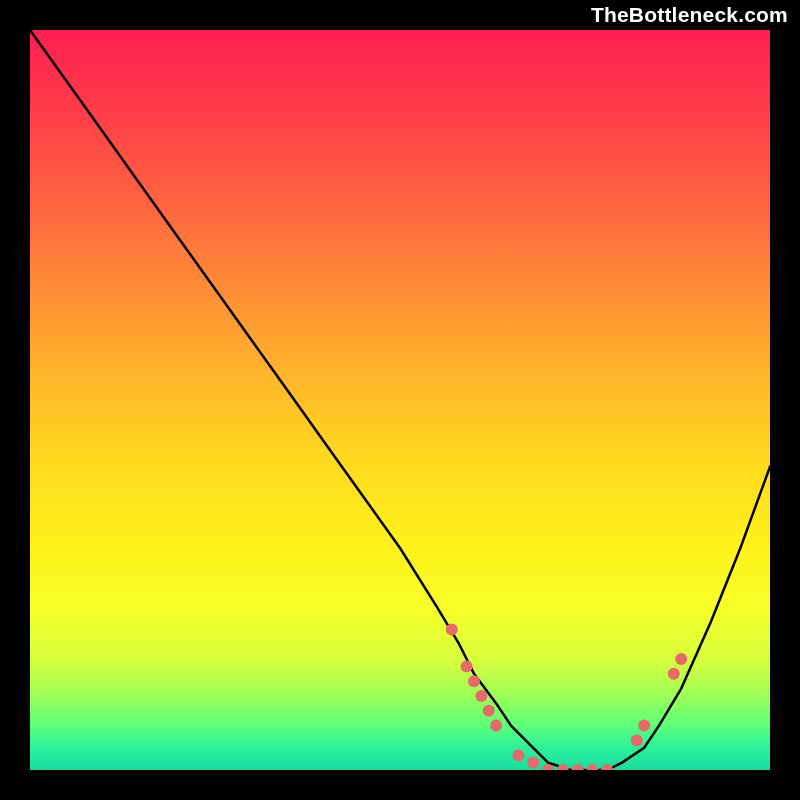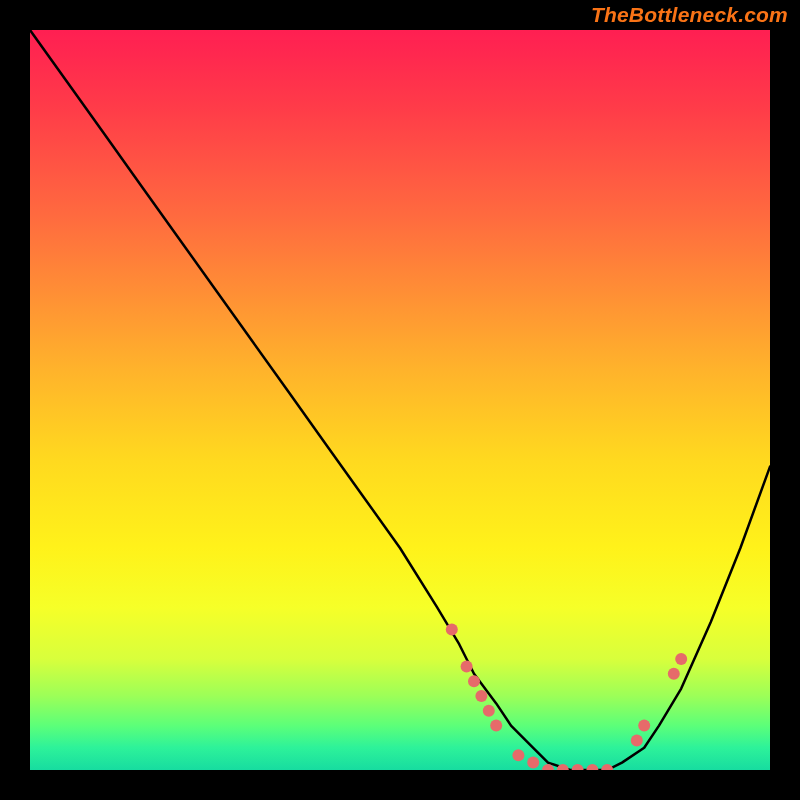--- a/index.html
+++ b/index.html
@@ -13,26 +13,25 @@
   }
   .stage {
     position: relative;
     width: 800px;
     height: 800px;
   }
   .watermark {
     position: absolute;
     top: 3px;
     right: 12px;
-    color: #f97316;
+    color: #ffffff;
     font-size: 21px;
     font-weight: 600;
     letter-spacing: 0.2px;
     z-index: 50;
-    font-style: italic;
   }
   .plot {
     position: absolute;
     left: 30px;
     top: 30px;
     width: 740px;
     height: 740px;
     overflow: hidden;
   }
   .gradient {

